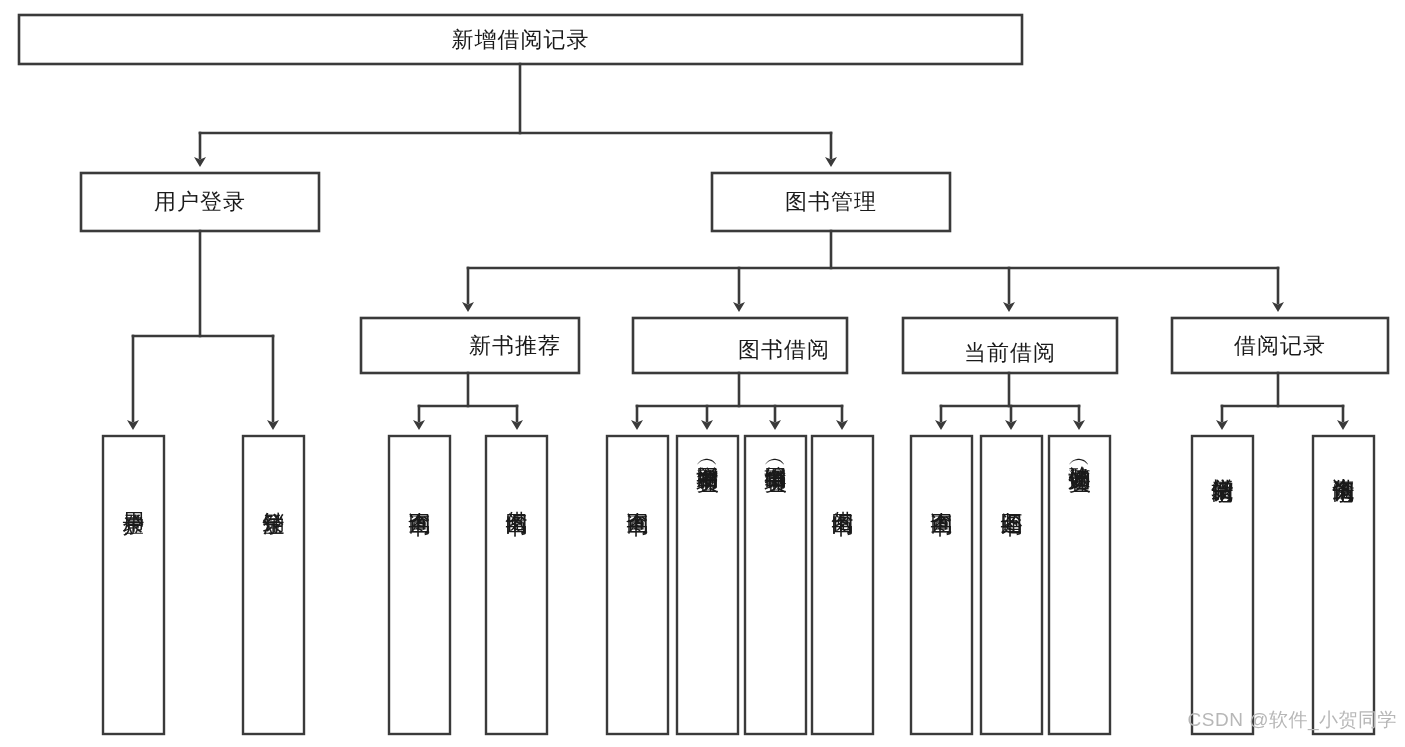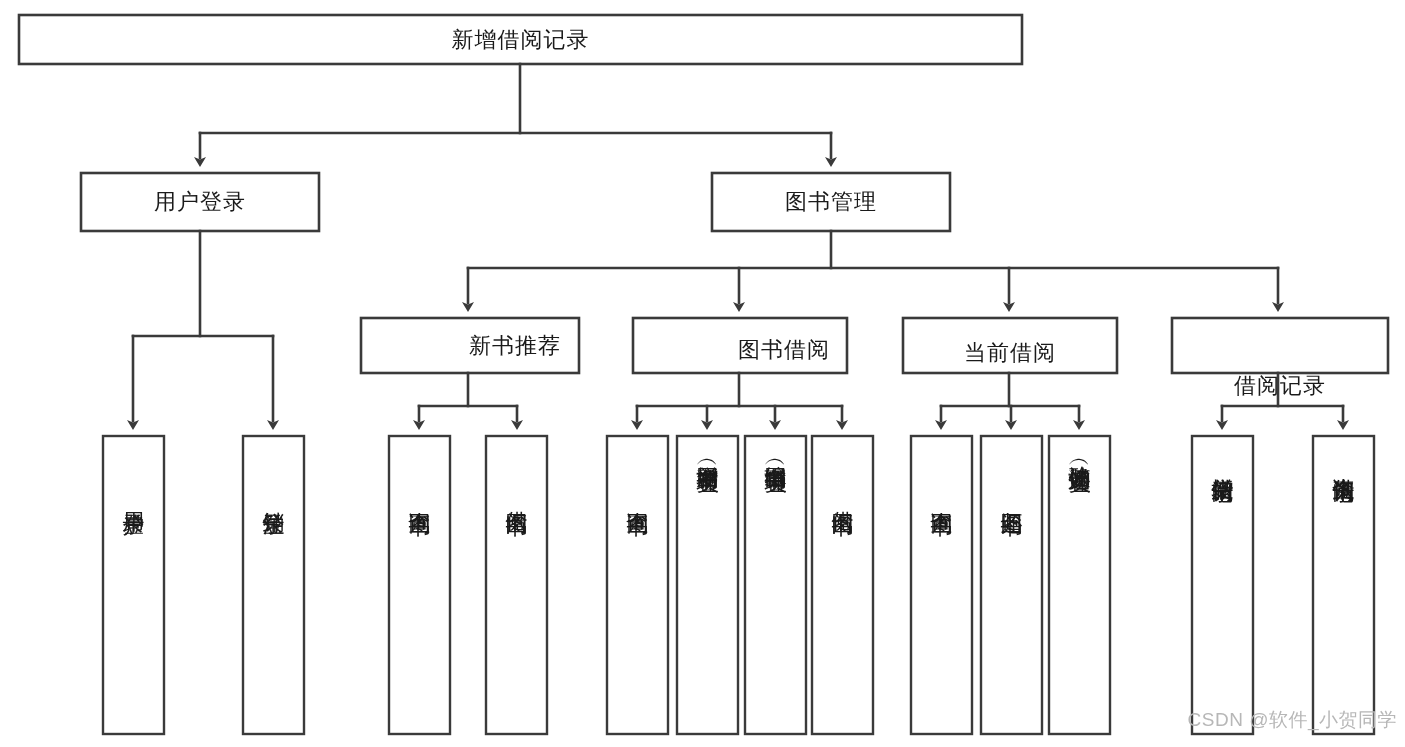--- a/index.html
+++ b/index.html
@@ -186,21 +186,21 @@
   </div>
 
   <div class="hlabel-wrap" style="left:633px; top:318px; width:214px; height:63px;padding-left:44px;">
     <span class="hlabel-text">图书借阅</span>
   </div>
 
   <div class="hlabel-wrap" style="left:903px; top:318px; width:214px; height:38px;margin-top:16px;">
     <span class="hlabel-text">当前借阅</span>
   </div>
 
-  <div class="hlabel-wrap" style="left:1172px; top:318px; width:216px; height:55px;margin-top:40px;">
+  <div class="hlabel-wrap" style="left:1172px; top:318px; width:216px; height:55px;">
     <span class="hlabel-text">借阅记录</span>
   </div>
 
   <div class="vlabel-wrap" style="left:103px; top:436px; width:61px; height:298px; padding-top:58px; box-sizing:border-box;">
     <span class="vlabel-text">用户登录</span>
   </div>
   <div class="vlabel-wrap" style="left:243px; top:436px; width:61px; height:298px; padding-top:58px; box-sizing:border-box;">
     <span class="vlabel-text">注销登录</span>
   </div>
 

